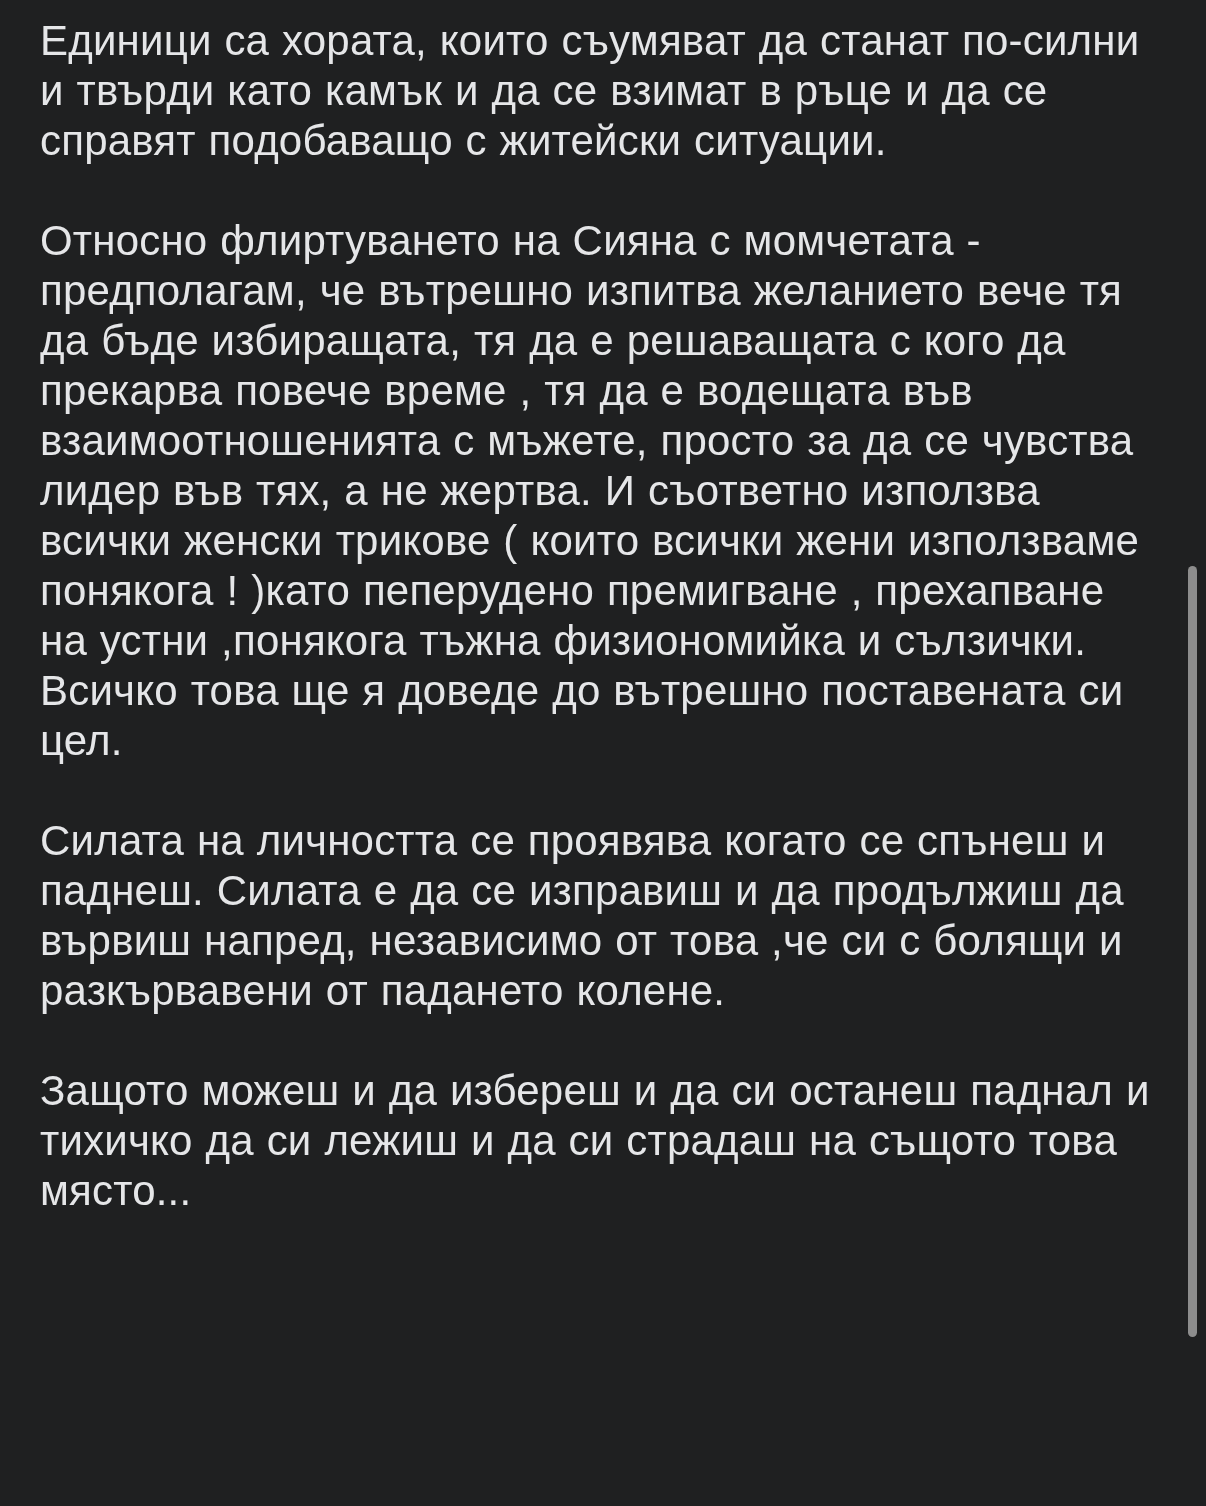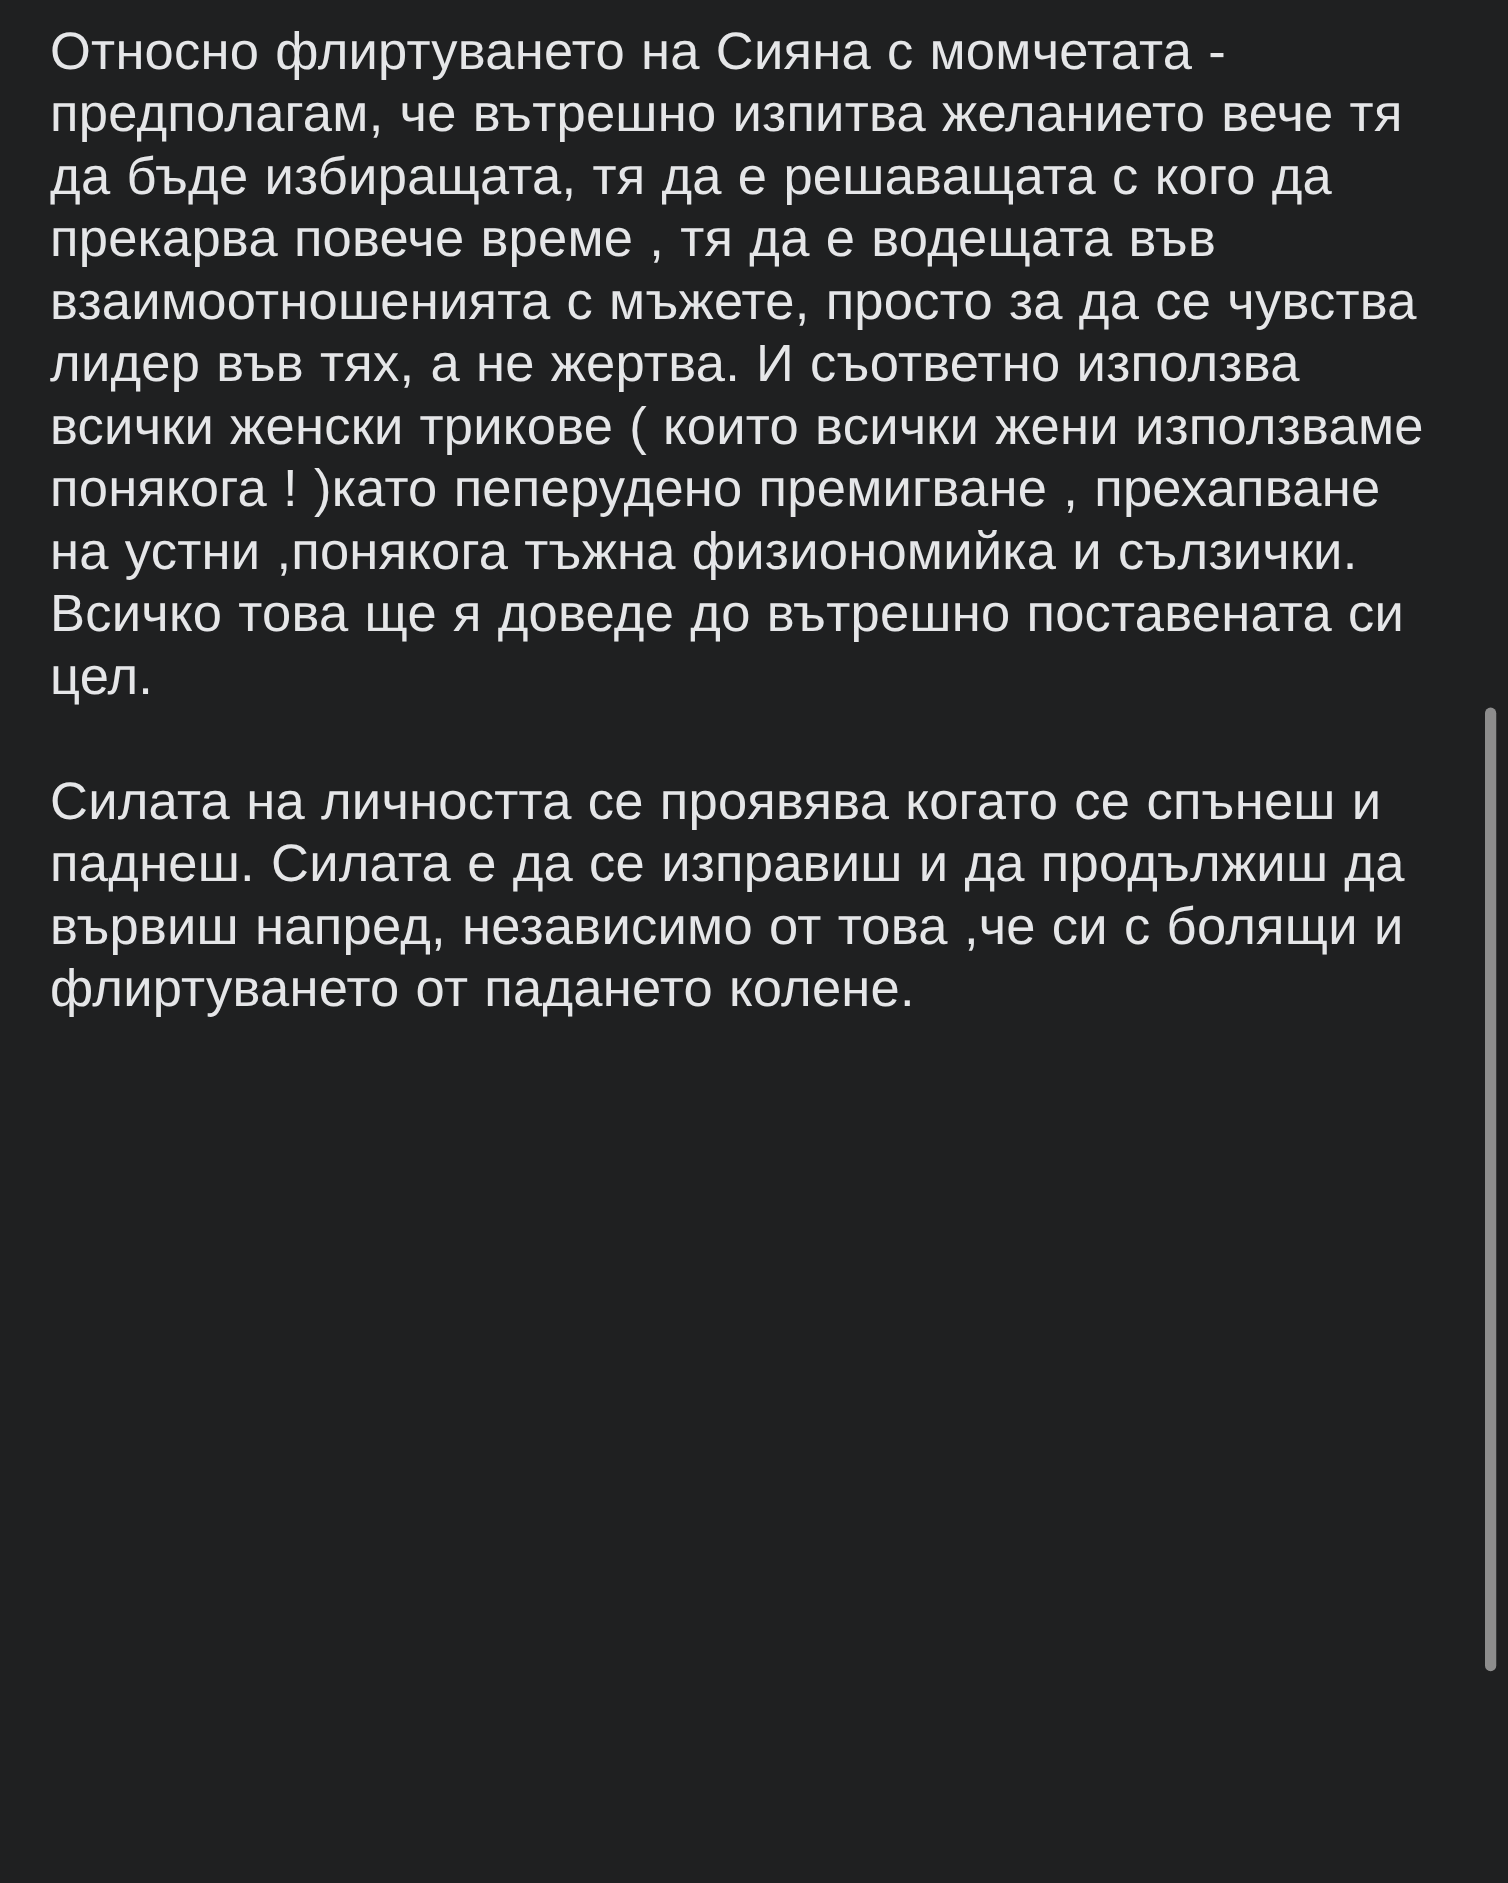--- a/index.html
+++ b/index.html
@@ -43,17 +43,19 @@
     width:9px;
     height:771px;
     border-radius:5px;
     background:var(--thumb);
   }
 </style>
 </head>
 <body>
 
 <div class="text-block">
+  <p>Единици са хората, които съумяват да станат по-силни и твърди като камък и да се взимат в ръце и да се справят подобаващо с житейски ситуации.</p>
   <p>Относно флиртуването на Сияна с момчетата - предполагам, че вътрешно изпитва желанието вече тя да бъде избиращата, тя да е решаващата с кого да прекарва повече време , тя да е водещата във взаимоотношенията с мъжете, просто за да се чувства лидер във тях, а не жертва. И съответно използва всички женски трикове ( които всички жени използваме понякога ! )като пеперудено премигване , прехапване на устни ,понякога тъжна физиономийка и сълзички. Всичко това ще я доведе до вътрешно поставената си цел.</p>
-  <p>Силата на личността се проявява когато се спънеш и паднеш. Силата е да се изправиш и да продължиш да вървиш напред, независимо от това ,че си с болящи и флиртуването от падането колене.</p>
+  <p>Силата на личността се проявява когато се спънеш и паднеш. Силата е да се изправиш и да продължиш да вървиш напред, независимо от това ,че си с болящи и разкървавени от падането колене.</p>
+  <p>Защото можеш и да избереш и да си останеш паднал и тихичко да си лежиш и да си страдаш на същото това място...</p>
 </div>
 
 <div class="scrollbar-thumb"></div>
 
 </body></html>

